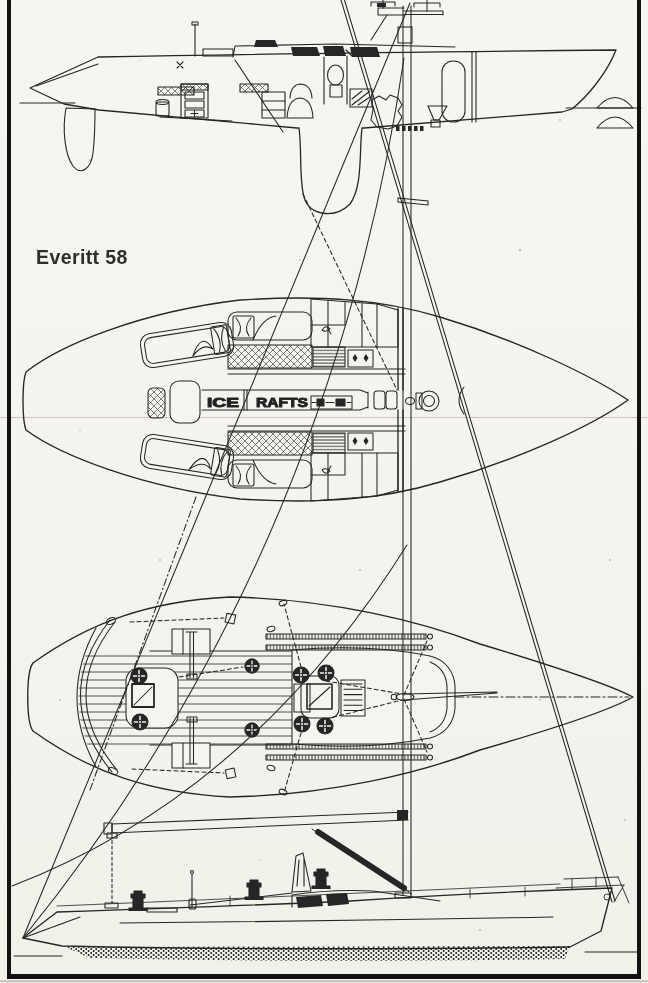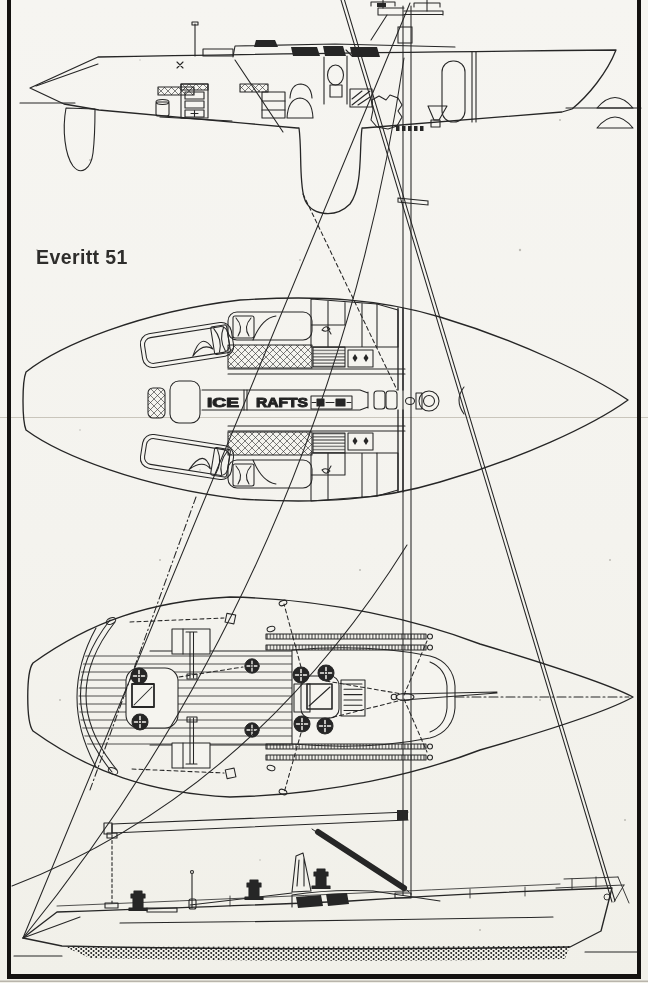--- a/index.html
+++ b/index.html
@@ -319,14 +319,14 @@
   </g>
 
   <g fill="#141210" stroke="none">
     <rect x="7" y="0" width="4" height="979"></rect>
     <rect x="637" y="0" width="4" height="979"></rect>
     <rect x="7" y="974" width="634" height="5"></rect>
     <rect x="0" y="980.5" width="648" height="1.5" fill="#b9b5ac"></rect>
   </g>
 </svg>
 
-<div class="drawing-title">Everitt 51</div>
+<div class="drawing-title">Everitt 58</div>
 </div>
 
 </body></html>

